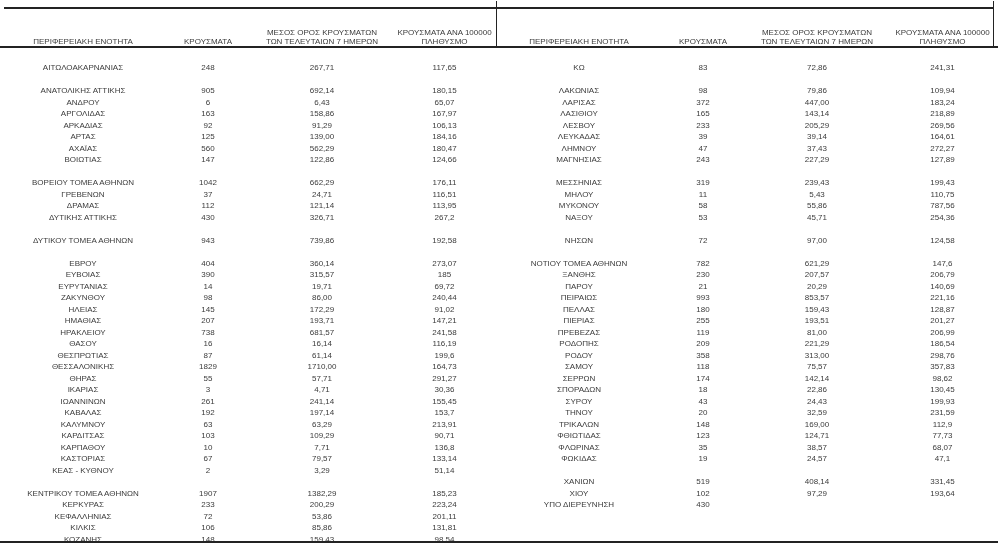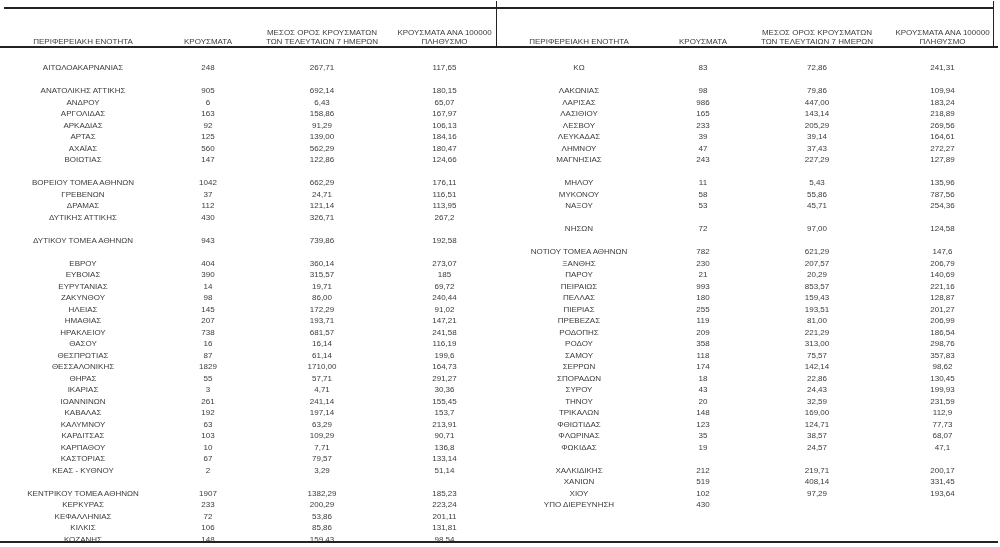--- a/index.html
+++ b/index.html
@@ -392,21 +392,21 @@
           <td></td>
         </tr>
         <tr>
           <td>ΛΑΚΩΝΙΑΣ</td>
           <td>98</td>
           <td>79,86</td>
           <td>109,94</td>
         </tr>
         <tr>
           <td>ΛΑΡΙΣΑΣ</td>
-          <td>986</td>
+          <td>372</td>
           <td>447,00</td>
           <td>183,24</td>
         </tr>
         <tr>
           <td>ΛΑΣΙΘΙΟΥ</td>
           <td>165</td>
           <td>143,14</td>
           <td>218,89</td>
         </tr>
         <tr>
@@ -433,24 +433,30 @@
           <td>227,29</td>
           <td>127,89</td>
         </tr>
         <tr>
           <td></td>
           <td></td>
           <td></td>
           <td></td>
         </tr>
         <tr>
+          <td>ΜΕΣΣΗΝΙΑΣ</td>
+          <td>319</td>
+          <td>239,43</td>
+          <td>199,43</td>
+        </tr>
+        <tr>
           <td>ΜΗΛΟΥ</td>
           <td>11</td>
           <td>5,43</td>
-          <td>135,96</td>
+          <td>110,75</td>
         </tr>
         <tr>
           <td>ΜΥΚΟΝΟΥ</td>
           <td>58</td>
           <td>55,86</td>
           <td>787,56</td>
         </tr>
         <tr>
           <td>ΝΑΞΟΥ</td>
           <td>53</td>
@@ -583,26 +589,20 @@
           <td>24,57</td>
           <td>47,1</td>
         </tr>
         <tr>
           <td></td>
           <td></td>
           <td></td>
           <td></td>
         </tr>
         <tr>
-          <td>ΧΑΛΚΙΔΙΚΗΣ</td>
-          <td>212</td>
-          <td>219,71</td>
-          <td>200,17</td>
-        </tr>
-        <tr>
           <td>ΧΑΝΙΩΝ</td>
           <td>519</td>
           <td>408,14</td>
           <td>331,45</td>
         </tr>
         <tr>
           <td>ΧΙΟΥ</td>
           <td>102</td>
           <td>97,29</td>
           <td>193,64</td>

